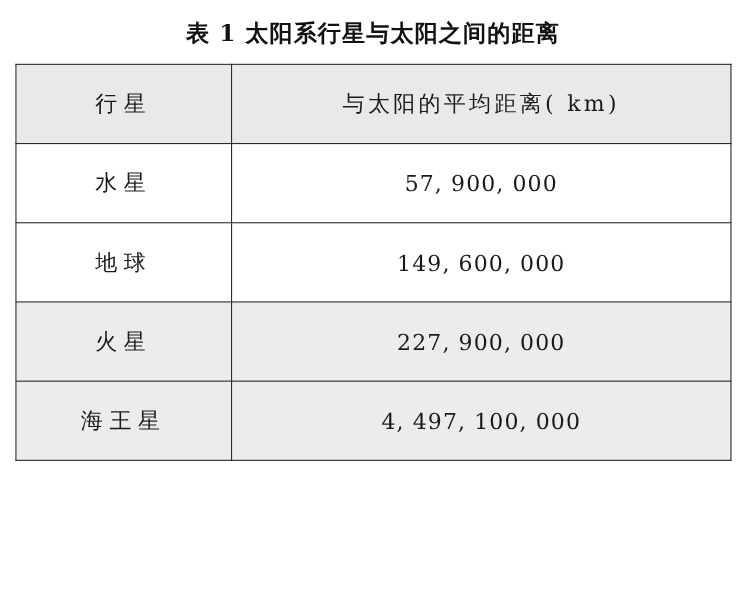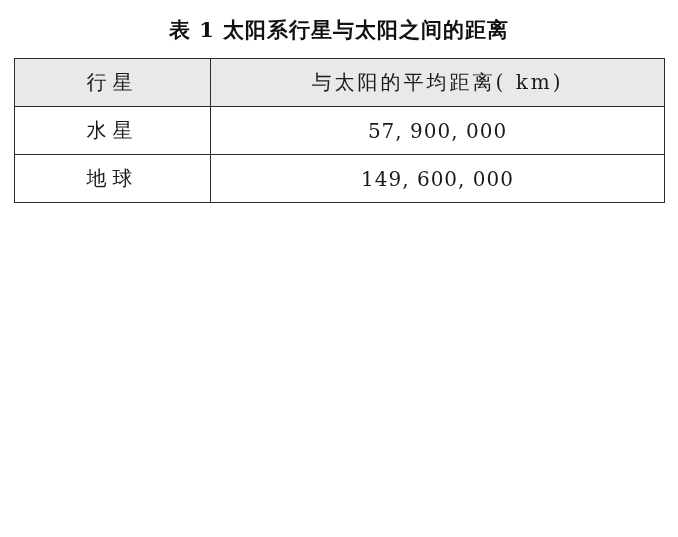--- a/index.html
+++ b/index.html
@@ -44,21 +44,21 @@
     background: #ffffff;
   }
   table.dist-table td,
   table.dist-table th {
     border: 1px solid #2b2b2b;
     height: 47px;
     text-align: center;
     vertical-align: middle;
     font-size: 20px;
     font-weight: 400;
-    padding: 0;
+    padding: 12px;
   }
   table.dist-table thead th {
     background: #e9e9e9;
     font-weight: 400;
     letter-spacing: 3px;
     font-family: "DejaVu Serif", "Liberation Serif", serif;
   }
   table.dist-table thead th.col-planet {
     letter-spacing: 6px;
   }
@@ -104,17 +104,25 @@
       </thead>
       <tbody>
         <tr class="odd">
           <td class="planet-cell">水星</td>
           <td class="value-cell">57, 900, 000</td>
         </tr>
         <tr class="odd">
           <td class="planet-cell">地球</td>
           <td class="value-cell">149, 600, 000</td>
         </tr>
+        <tr class="even">
+          <td class="planet-cell">火星</td>
+          <td class="value-cell">227, 900, 000</td>
+        </tr>
+        <tr class="even">
+          <td class="planet-cell">海王星</td>
+          <td class="value-cell">4, 497, 100, 000</td>
+        </tr>
       </tbody>
     </table>
   </div>
 
 </div>
 
 </body></html>

